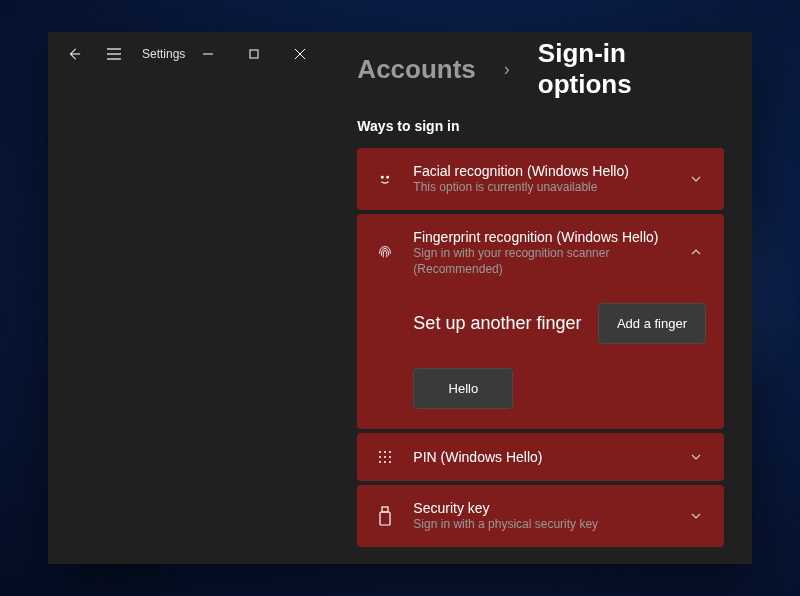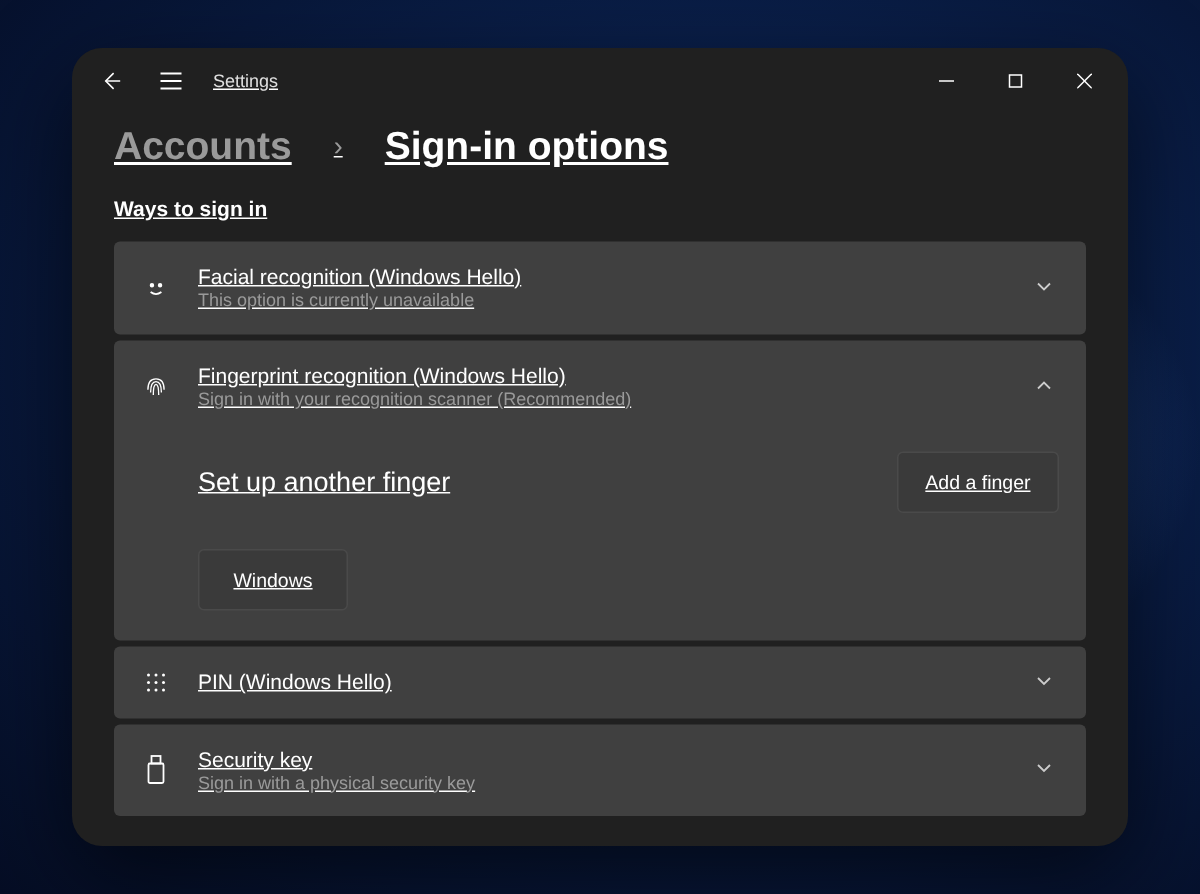--- a/index.html
+++ b/index.html
@@ -22,27 +22,26 @@
         radial-gradient(ellipse 400px 300px at 70% 50%, rgba(80,140,240,0.5) 0%, transparent 60%),
         radial-gradient(ellipse 300px 200px at 30% 70%, rgba(40,90,200,0.4) 0%, transparent 60%);
     }
     .window {
       position: absolute;
       top: 32px;
       left: 48px;
       width: 704px;
       height: 532px;
       background: #202020;
-      border-radius: 20px;
+      border-radius: 0;
       box-shadow: 0 20px 60px rgba(0,0,0,0.6);
       color: #fff;
       display: flex;
-      flex-direction: column;
+      flex-direction: row;
       overflow: hidden;
-      text-decoration: underline;
     }
     .titlebar {
       height: 44px;
       display: flex;
       align-items: center;
       padding: 0 6px 0 14px;
     }
     .titlebar-left {
       display: flex;
       align-items: center;
@@ -99,21 +98,21 @@
       font-weight: 600;
       color: #fff;
     }
     .section-header {
       font-size: 14px;
       font-weight: 600;
       color: #fff;
       margin-bottom: 14px;
     }
     .option-card {
-      background: #404040;
+      background: #7f1d1d;
       border-radius: 4px;
       margin-bottom: 4px;
     }
     .option-row {
       display: flex;
       align-items: center;
       padding: 14px 18px;
       gap: 18px;
       cursor: pointer;
     }
@@ -267,21 +266,21 @@
               <path d="M2 8 L6 4 L10 8"></path>
             </svg>
         </div>
       </div>
       <div class="expanded-content">
         <div class="expanded-row">
           <span class="expanded-label">Set up another finger</span>
           <button class="action-btn">Add a finger</button>
         </div>
         <div class="expanded-row">
-          <button class="action-btn">Windows</button>
+          <button class="action-btn">Hello</button>
         </div>
       </div>
     </div>
 
     <div class="option-card">
       <div class="option-row">
         <div class="option-icon">
           <svg width="16" height="16" viewBox="0 0 16 16" fill="currentColor">
             <circle cx="3" cy="3" r="1"></circle>
               <circle cx="8" cy="3" r="1"></circle>

